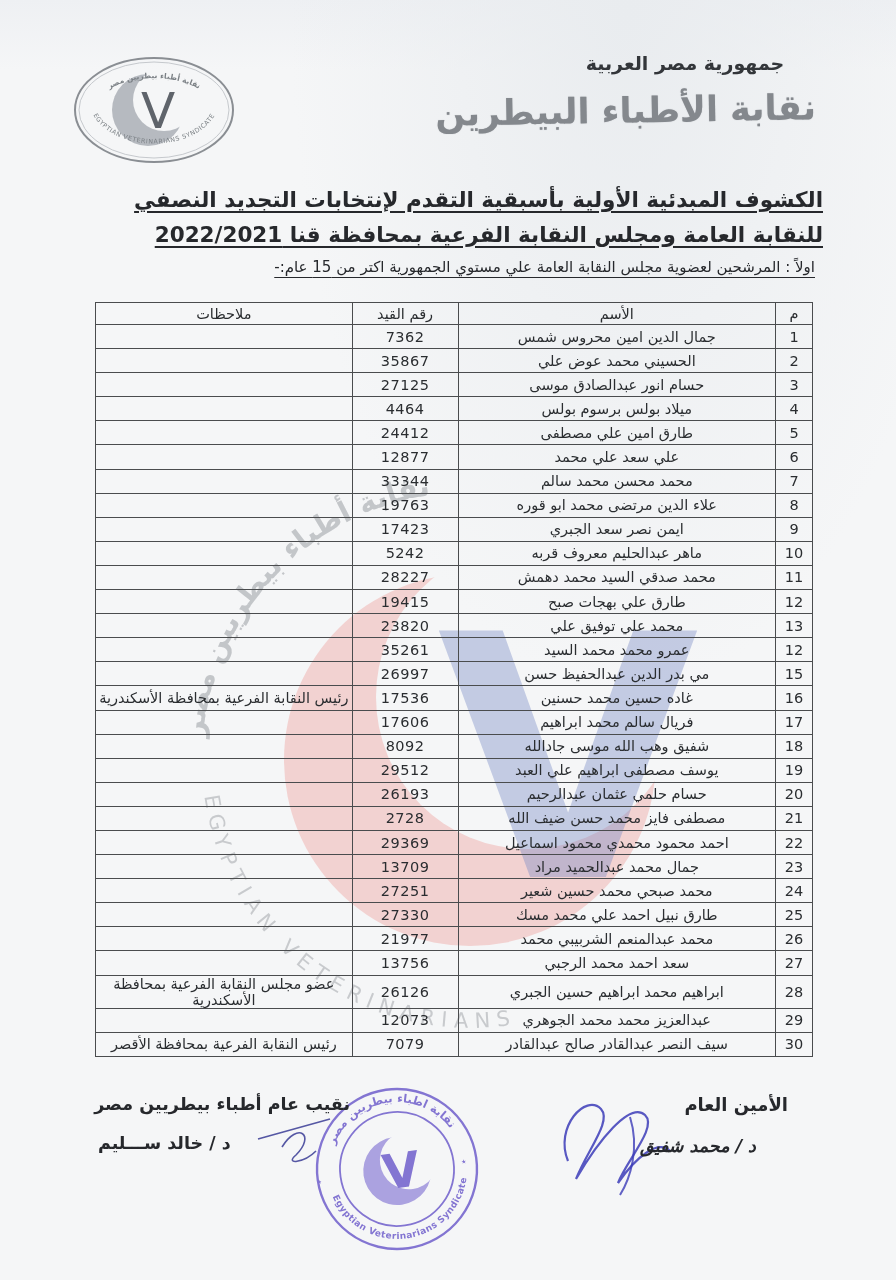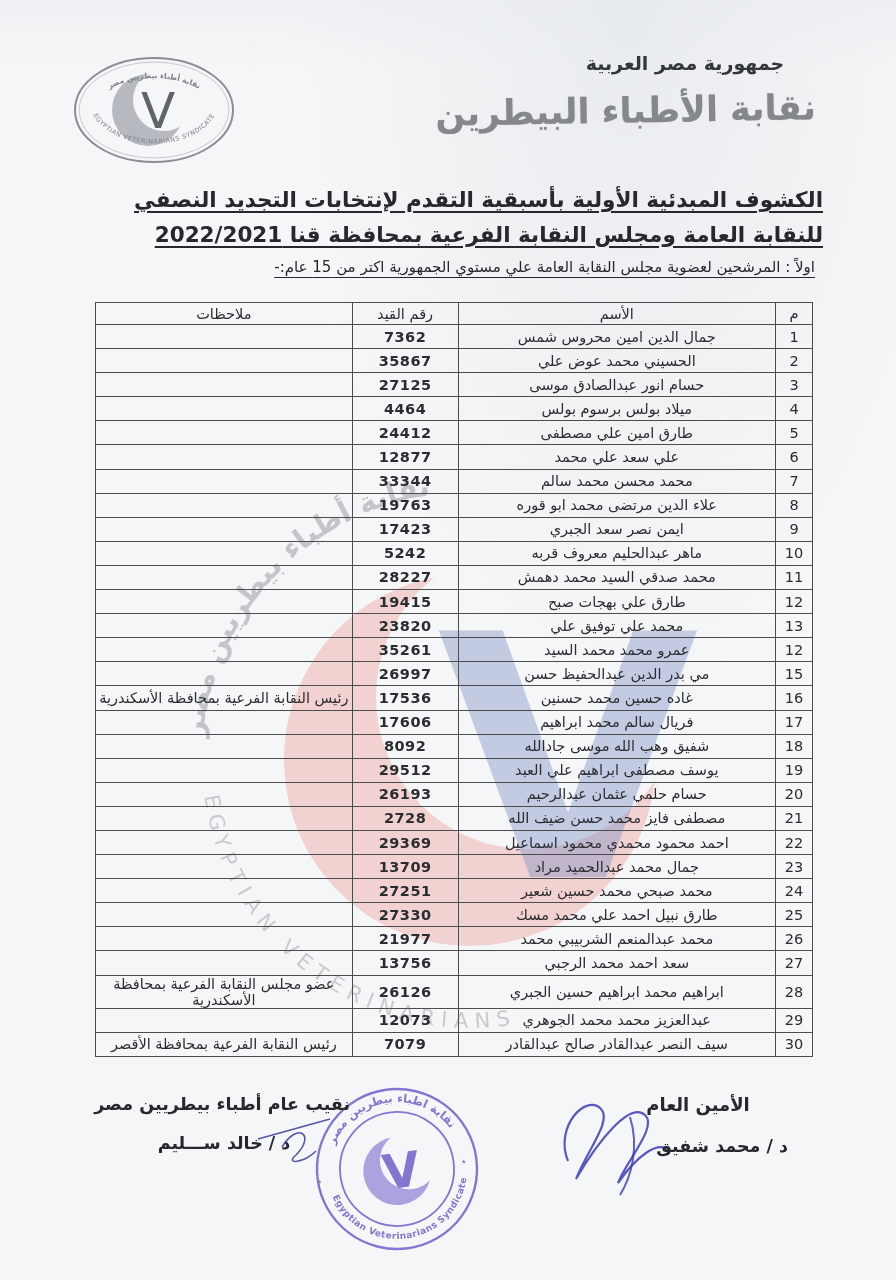--- a/index.html
+++ b/index.html
@@ -27,34 +27,34 @@
   .section-line{position:absolute;top:258px;left:97px;width:718px;direction:rtl;
     white-space:nowrap;font-weight:normal;font-size:15px;color:#26282c;
     text-decoration:underline;text-underline-offset:5px;}
   
   table.roster{position:absolute;top:302px;left:95px;width:718px;border-collapse:collapse;
     direction:rtl;z-index:2;}
   table.roster th,table.roster td{border:1px solid #4a4c4e;padding:0;text-align:center;
     color:#2a2d30;overflow:hidden;}
   table.roster th{height:22px;font-size:14.5px;font-weight:400;}
   table.roster td{height:24.1px;font-size:14.5px;}
-  td.c-reg{font-size:15px;letter-spacing:.5px;font-weight:bold;}
+  td.c-reg{font-size:15px;letter-spacing:.5px;}
   td.c-num{font-size:14px;}
   td.c-notes{font-size:13.5px;}
   col.w-num{width:37px;}col.w-name{width:318px;}col.w-reg{width:106px;}col.w-notes{width:257px;}
   
   .watermark-svg{position:absolute;top:445px;left:160px;width:620px;height:620px;z-index:1;pointer-events:none;}
   
   .sig-right{position:absolute;top:1094px;left:608px;width:180px;direction:rtl;z-index:3;}
-  .sig-right .sig-title{font-size:18px;font-weight:bold;text-align:center;}
-  .sig-right .sig-name{font-size:17.5px;font-weight:bold;text-align:right;margin-top:21px;}
+  .sig-right .sig-title{font-size:18px;font-weight:bold;text-align:right;}
+  .sig-right .sig-name{font-size:17.5px;font-weight:bold;text-align:center;margin-top:21px;font-style:italic;}
   .sig-right-svg{position:absolute;top:1083px;left:546px;width:140px;height:118px;z-index:2;}
   .sig-left{position:absolute;top:1094px;left:98px;width:252px;direction:rtl;z-index:4;}
   .sig-left .sig-title{font-size:17.5px;font-weight:bold;text-align:left;white-space:nowrap;}
-  .sig-left .sig-name{font-size:17.5px;font-weight:bold;text-align:center;margin-top:19px;}
+  .sig-left .sig-name{font-size:17.5px;font-weight:bold;text-align:left;margin-top:19px;}
   .sig-left-svg{position:absolute;top:1105px;left:252px;width:100px;height:72px;z-index:5;}
   .stamp-svg{position:absolute;top:1078px;left:310px;width:174px;height:180px;opacity:.92;z-index:3;}
 </style>
 </head>
 <body>
 
 <div id="paper">
 
   <svg class="watermark-svg" viewBox="0 0 620 620" aria-hidden="true">
     <defs>

